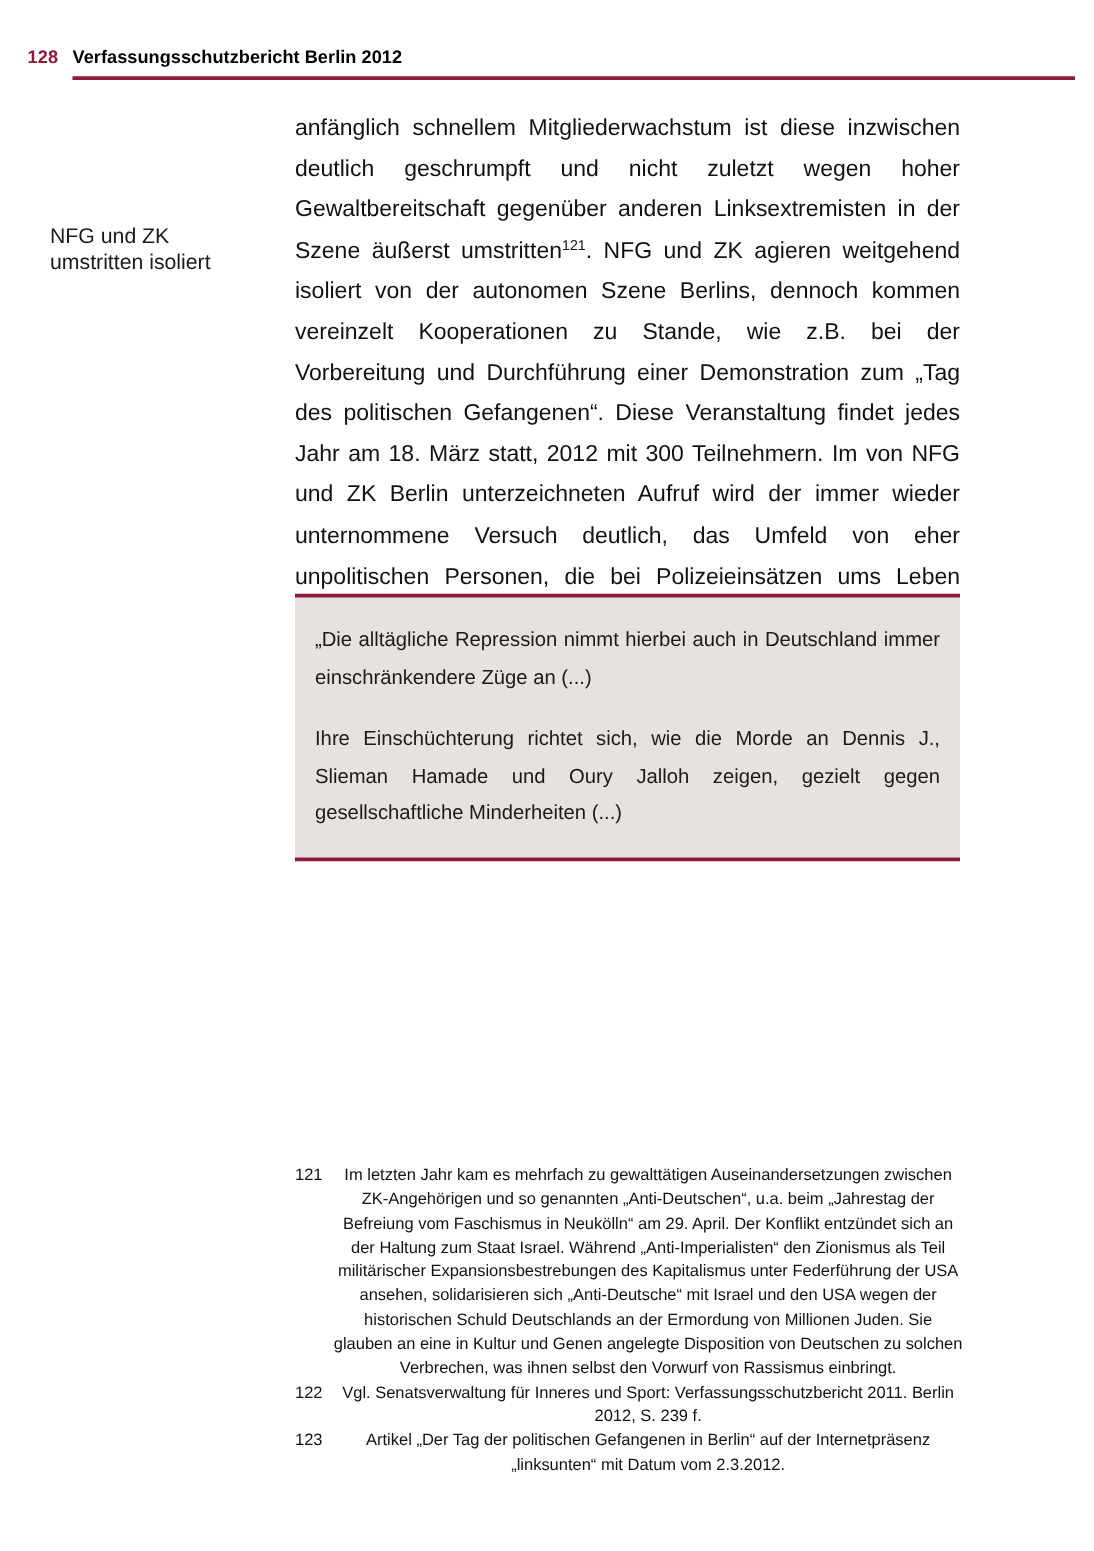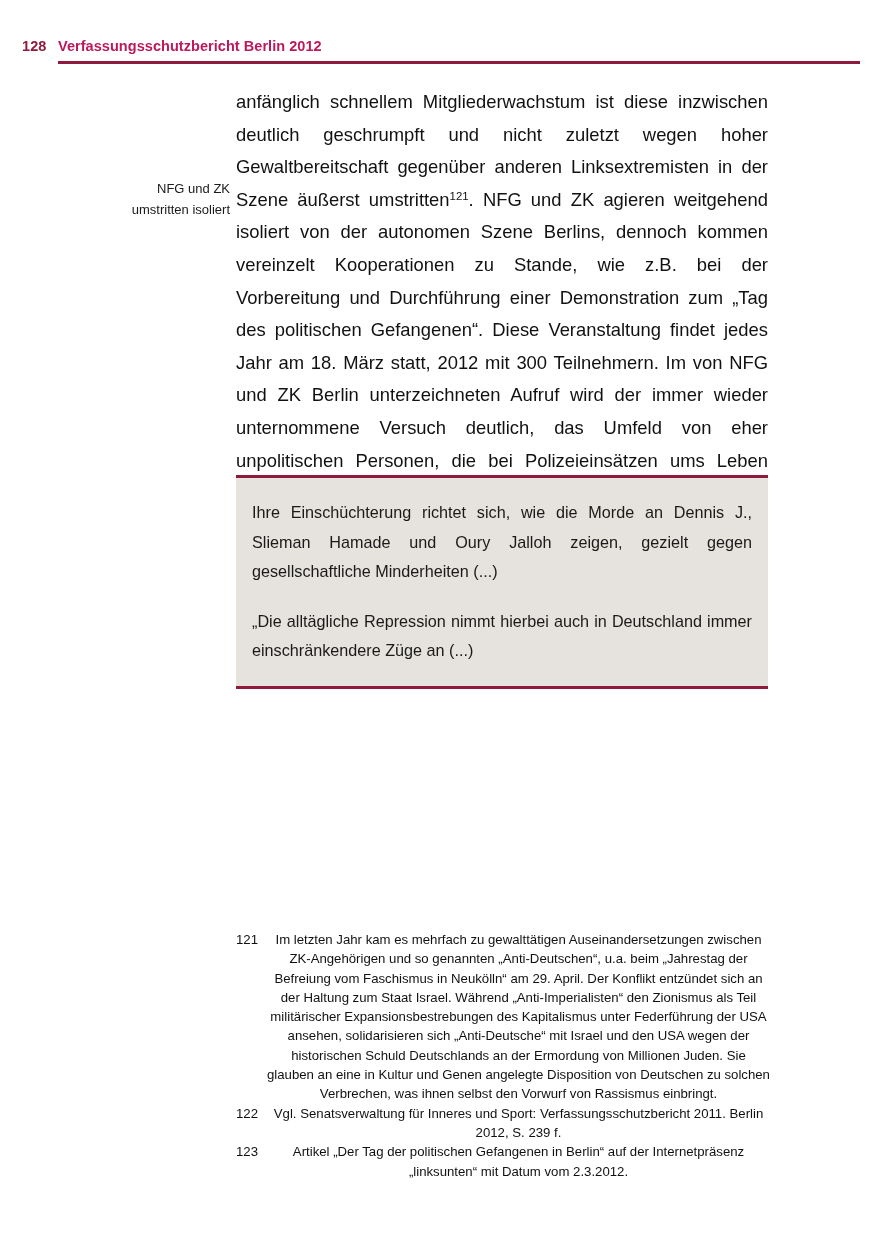--- a/index.html
+++ b/index.html
@@ -35,40 +35,39 @@
     font-size: 14.5px;
     font-weight: bold;
     letter-spacing: .1px;
     color: #8e1a3c;
     width: 36px;
   }
   .runhead-title {
     font-size: 14.5px;
     font-weight: bold;
     letter-spacing: .05px;
-    color: #be185d;
+    color: #000000;
     white-space: nowrap;
   }
   .runhead-rule {
     position: absolute;
     left: 58px;
     top: 61px;
     width: 802px;
     height: 2.6px;
     background: #8e1a3c;
   }
 
   
   .marginnote {
     position: absolute;
     left: 40px;
     top: 178px;
     width: 190px;
-    text-align: right;
-    font-size: 13px;
+    font-size: 17px;
     line-height: 21px;
     color: #1a1a1a;
   }
   .marginnote div { white-space: nowrap; }
 
   
   .bodycol {
     position: absolute;
     left: 236px;
     top: 86px;
@@ -148,22 +147,22 @@
   <div class="marginnote">
     <div>NFG und ZK</div>
     <div>umstritten isoliert</div>
   </div>
 
   <div class="bodycol">
     <p><span>anfänglich schnellem Mitgliederwachstum ist diese inzwischen deutlich geschrumpft und nicht zuletzt wegen hoher Gewaltbereitschaft gegenüber anderen Linksextremisten in der Szene äußerst umstritten</span><sup>121</sup><span>. NFG und ZK agieren weitgehend isoliert von der autonomen Szene Berlins, dennoch kommen vereinzelt Kooperationen zu Stande, wie z.B. bei der Vorbereitung und Durchführung einer Demonstration zum „Tag des politischen Gefangenen“. Diese Veranstaltung findet jedes Jahr am 18. März statt, 2012 mit 300 Teilnehmern. Im von NFG und ZK Berlin unterzeichneten Aufruf wird der immer wieder unternommene Versuch deutlich, das Umfeld von eher unpolitischen Personen, die bei Polizeieinsätzen ums Leben gekommen sind und deren Fälle zum Teil bis heute mediale Aufmerksamkeit erhalten, anzupolitisieren.</span><sup>122</sup></p>
   </div>
 
   <div class="quotebox">
+    <p>„Die alltägliche Repression nimmt hierbei auch in Deutschland immer einschränkendere Züge an (...)</p>
     <p>Ihre Einschüchterung richtet sich, wie die Morde an Dennis J., Slieman Hamade und Oury Jalloh zeigen, gezielt gegen gesellschaftliche Minderheiten (...)</p>
-    <p>„Die alltägliche Repression nimmt hierbei auch in Deutschland immer einschränkendere Züge an (...)</p>
   </div>
 
   <div class="footnotes">
     <div class="fn">
       <span class="fn-num">121</span>
       <span class="fn-text">Im letzten Jahr kam es mehrfach zu gewalttätigen Auseinandersetzungen zwischen ZK-Angehörigen und so genannten „Anti-Deutschen“, u.a. beim „Jahrestag der Befreiung vom Faschismus in Neukölln“ am 29. April. Der Konflikt entzündet sich an der Haltung zum Staat Israel. Während „Anti-Imperialisten“ den Zionismus als Teil militärischer Expansionsbestrebungen des Kapitalismus unter Federführung der USA ansehen, solidarisieren sich „Anti-Deutsche“ mit Israel und den USA wegen der historischen Schuld Deutschlands an der Ermordung von Millionen Juden. Sie glauben an eine in Kultur und Genen angelegte Disposition von Deutschen zu solchen Verbrechen, was ihnen selbst den Vorwurf von Rassismus einbringt.</span>
     </div>
     <div class="fn">
       <span class="fn-num">122</span>
       <span class="fn-text">Vgl. Senatsverwaltung für Inneres und Sport: Verfassungsschutzbericht 2011. Berlin 2012, S. 239 f.</span>

